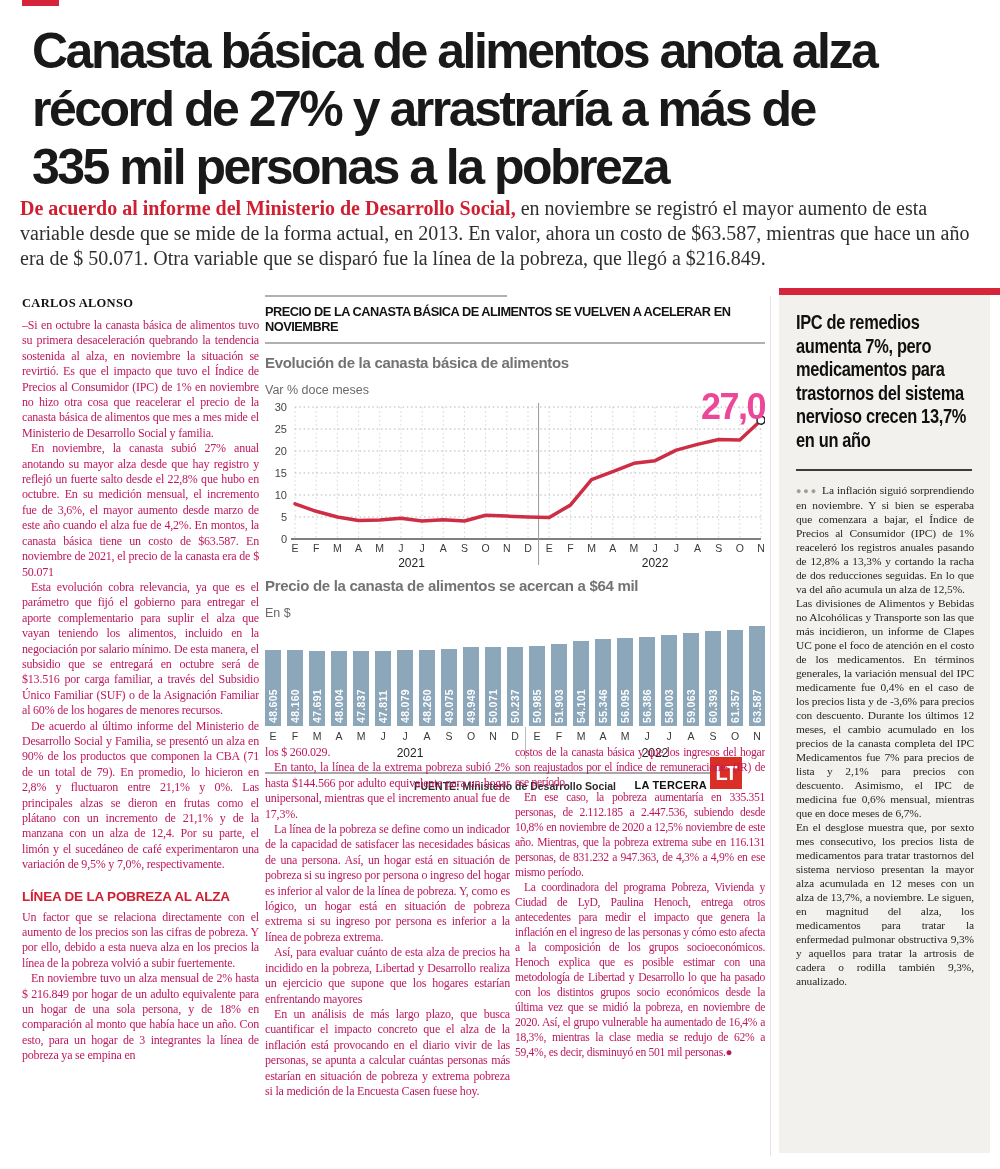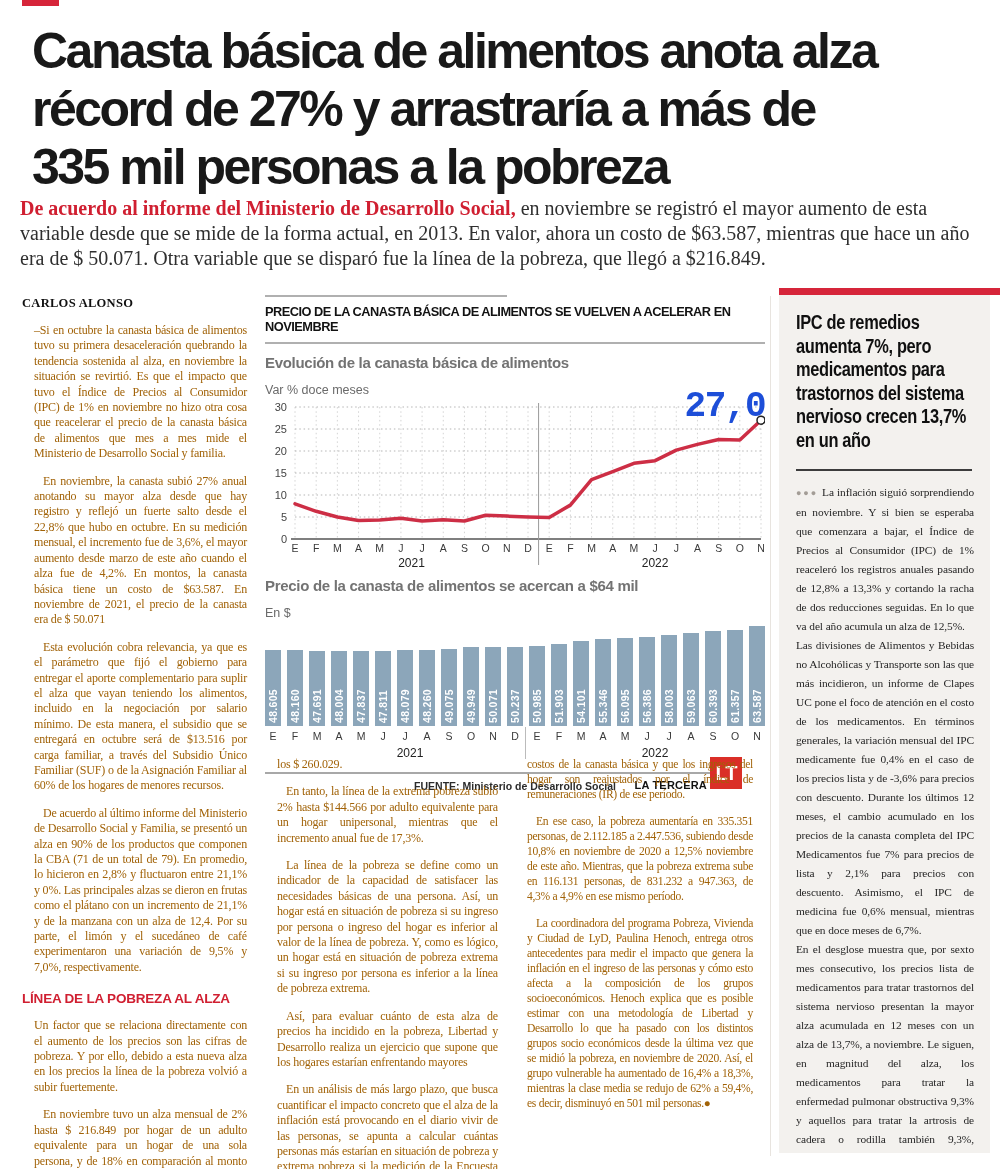--- a/index.html
+++ b/index.html
@@ -16,38 +16,38 @@
     line-height:1.16;letter-spacing:-2.5px;color:#191919;}
   .headline div{white-space:nowrap;}
   .deck{position:absolute;left:20px;top:196px;width:968px;font-size:20px;line-height:1.26;color:#2f2f2f;}
   .deck-lead{color:var(--accent);font-weight:bold;}
   
   .col{position:absolute;overflow:hidden;}
   .col1{left:22px;top:296px;width:237px;height:873px;}
   .col2{left:265px;top:745px;width:245px;height:424px;}
   .col3{left:515px;top:745px;width:250px;height:424px;}
   .byline{font-weight:bold;font-size:12.5px;letter-spacing:.3px;color:#111;margin:0 0 7px 0;}
-  .col p{margin:12px;text-align:justify;font-size:12px;line-height:15.4px;letter-spacing:-.2px;color:#a16207;}
+  .col p{margin:0;text-align:justify;font-size:12px;line-height:15.4px;letter-spacing:-.2px;color:#be185d;}
   .col3 p{font-size:11.6px;line-height:15px;letter-spacing:-.3px;}
   .plist p + p{text-indent:9px;}
   .article-subhead{font-family:"Liberation Sans",sans-serif;font-weight:bold;font-size:13.5px;
     color:var(--accent);letter-spacing:-.2px;margin:16px 0 6px 0;}
   .col-rule{position:absolute;left:770px;top:296px;width:1px;height:860px;background:#e8e4df;}
   
   .chart-panel{position:absolute;left:265px;top:295px;width:500px;}
   .rule-a{width:242px;height:2px;background:#b0b0b0;}
   .kicker{font-family:"Liberation Sans",sans-serif;font-weight:bold;font-size:12.8px;
     letter-spacing:-.5px;color:#121212;padding:7px 0 8px 0;}
   .rule-b{width:500px;height:2px;background:#b0b0b0;}
   .chart-title{font-family:"Liberation Sans",sans-serif;font-weight:bold;font-size:15px;
     letter-spacing:-.3px;color:#737373;margin-top:10px;}
   .chart-unit{font-family:"Liberation Sans",sans-serif;font-size:12.5px;color:#6a6a6a;margin-top:12px;}
   .line-chart-wrap{position:relative;margin-top:2px;}
-  .callout{position:absolute;right:0;top:-10px;font-family:Liberation Mono, monospace;
-    font-weight:bold;font-size:36px;letter-spacing:-1.5px;color:#1d4ed8;line-height:1;}
+  .callout{position:absolute;right:0;top:-10px;font-family:Liberation Sans, sans-serif;
+    font-weight:bold;font-size:36px;letter-spacing:-1.5px;color:#ec4899;line-height:1;}
   
   .bar-chart{position:relative;width:500px;margin-top:6px;height:142px;}
   .bars{display:flex;justify-content:space-between;align-items:flex-end;height:100px;}
   .bar-col{width:16px;display:flex;flex-direction:column;align-items:center;}
   .bar{width:16px;display:flex;align-items:flex-end;justify-content:center;}
   .bar-label{writing-mode:vertical-rl;transform:rotate(180deg);color:#fff;
     font-family:"Liberation Sans",sans-serif;font-weight:bold;font-size:10.5px;
     letter-spacing:.3px;margin-bottom:3px;}
   .bar-letter{font-family:"Liberation Sans",sans-serif;font-size:10.5px;color:#3a3a3a;margin-top:4px;height:13px;}
   .year-label{position:absolute;top:120px;transform:translateX(-50%);
@@ -64,21 +64,21 @@
     font-family:"Liberation Sans",sans-serif;font-weight:bold;font-size:20px;letter-spacing:-1px;}
   
   .sidebar{position:absolute;left:779px;top:288px;width:221px;}
   .sidebar-redbar{width:221px;height:7px;background:var(--bar-red);}
   .sidebar-box{width:211px;height:858px;background:var(--sidebar-bg);box-sizing:border-box;
     padding:16px 16px 0 17px;overflow:hidden;}
   .sidebar-headline{width:217px;transform:scaleX(0.82);transform-origin:0 0;
     font-family:"Liberation Sans",sans-serif;font-weight:bold;font-size:20px;
     line-height:1.18;letter-spacing:-.4px;color:#101010;}
   .sidebar-rule{height:2px;background:#3c3c3c;margin:16px 0 12px 0;width:176px;}
-  .sidebar-body p{margin:0;font-size:11.4px;line-height:19px;letter-spacing:-.1px;
+  .sidebar-body p{margin:0;font-size:11.4px;line-height:14px;letter-spacing:-.1px;
     text-align:justify;color:#262626;}
   .bullets{color:#a39d96;font-size:9px;letter-spacing:1.5px;margin-right:4px;}
   svg text{font-family:"Liberation Sans",sans-serif;}
 </style>
 </head>
 <body>
 
 <div class="top-dash"></div>
 
 <h1 class="headline" style="margin:12px;">

